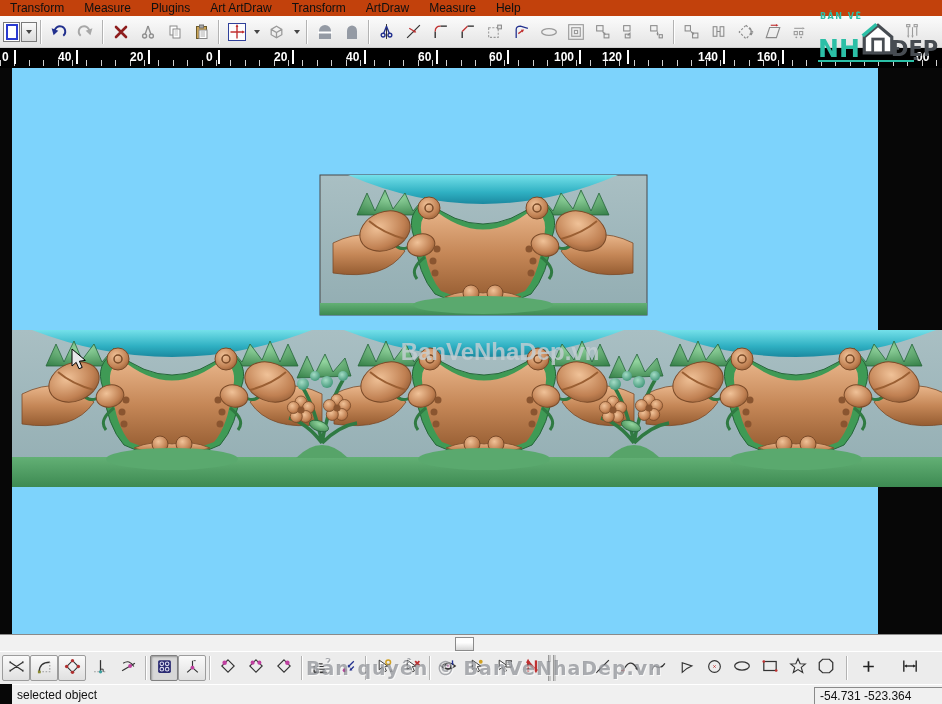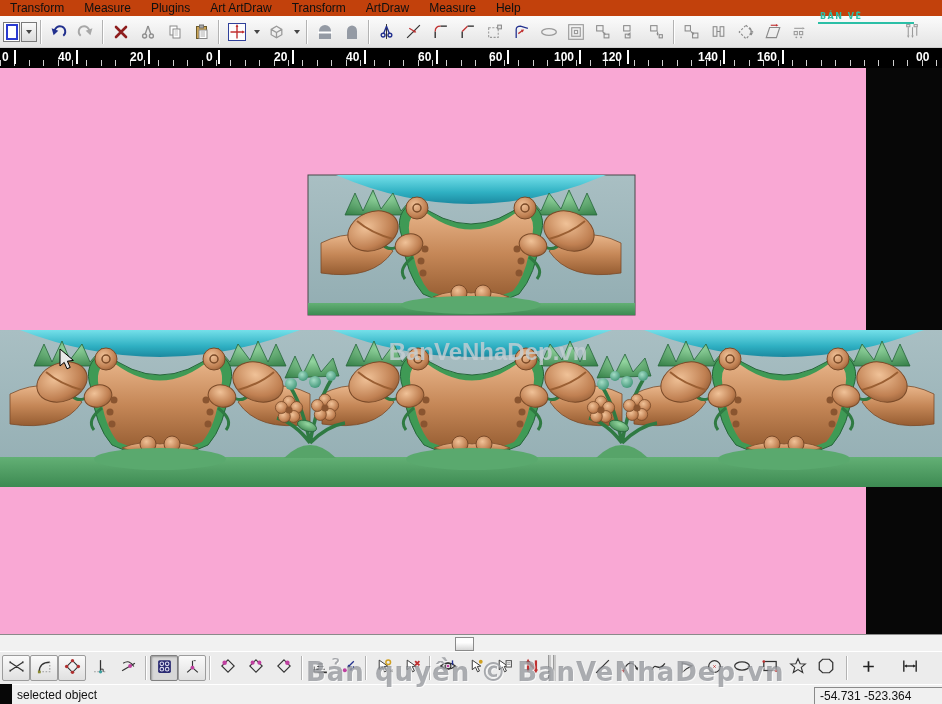--- a/index.html
+++ b/index.html
@@ -23,42 +23,42 @@
   .combo-sel{width:8px;height:12px;border:2px solid #2a3ad0;}
   .combo-arrow{width:14px;height:18px;border:1px solid #7a7a7a;margin-left:1px;background:linear-gradient(#fafafa,#dcdcdc);display:flex;align-items:center;justify-content:center;}
   
   .ruler{position:absolute;top:48px;left:0;width:942px;height:20px;background:#000;}
   .ruler-ticks{position:absolute;left:0;right:0;bottom:2px;height:6px;
                background:repeating-linear-gradient(90deg,#cfcfcf 0 1px,transparent 1px 14.4px);}
   .rlab{position:absolute;top:2px;display:flex;align-items:center;color:#fff;
         font-weight:bold;font-size:12px;}
   .rtickbar{width:2px;height:14px;background:#fff;margin-left:5px;}
   
-  .workspace{position:absolute;top:68px;left:0;width:866px;height:566px;background:#f9a8d4;}
+  .workspace{position:absolute;top:68px;left:12px;width:866px;height:566px;background:#7dd3fc;}
   
   .scrollstrip{position:absolute;top:634px;left:0;width:942px;height:17px;background:#f1f1f1;border-top:1px solid #8a8a8a;box-sizing:border-box;}
   .scroll-thumb{position:absolute;left:455px;top:2px;width:17px;height:12px;
                 background:linear-gradient(#fdfdfd 40%,#d6d6d6);border:1px solid #8a8a8a;}
   
   .toolbar2{position:absolute;top:651px;left:0;width:942px;height:33px;background:#ececec;
             border-top:1px solid #ffffff;display:flex;align-items:center;padding-left:2px;box-sizing:border-box;}
   .bbtn{width:28px;height:26px;display:flex;align-items:center;justify-content:center;flex:none;border:1px solid transparent;box-sizing:border-box;}
   .bbtn.raised{border:1px solid #9c9c9c;background:linear-gradient(#fafafa,#e0e0e0);border-radius:2px;}
   .bbtn.pressed{border:1px solid #808080;background:#d8d8d8;box-shadow:inset 1px 1px 2px rgba(0,0,0,.3);border-radius:2px;}
   .splitter{width:8px;height:26px;display:flex;justify-content:space-between;margin:0 2px;flex:none;}
   .splitter div{width:2px;height:26px;background:#c8c8c8;border-left:1px solid #9a9a9a;}
   .gap30{width:30px;flex:none;}
   
   .statusbar{position:absolute;top:684px;left:0;width:942px;height:20px;background:#f0f0f0;
              border-top:1px solid #fff;display:flex;align-items:center;font-size:12px;color:#111;
              padding-left:5px;box-sizing:border-box;margin-left:12px;}
   .coords{position:absolute;right:5px;top:2px;width:128px;height:16px;line-height:16px;
           border:1px solid;border-color:#8a8a8a #fff #fff #8a8a8a;padding-left:5px;font-size:12px;}
   
-  .wm-bottom{position:absolute;left:306px;top:657px;font-size:26px;font-weight:bold;
+  .wm-bottom{position:absolute;left:306px;top:657px;font-size:19px;font-weight:bold;
              font-family:"DejaVu Sans",sans-serif;color:rgba(105,110,116,.55);letter-spacing:1px;
              z-index:6;pointer-events:none;text-shadow:1px 1px 0 rgba(255,255,255,.65);}
   .logo{position:absolute;left:818px;top:12px;z-index:9;width:100px;font-family:"DejaVu Sans",sans-serif;}
   .logo-top{color:#2bbfa6;font-size:8px;font-weight:bold;letter-spacing:1.5px;margin-left:2px;}
   .logo-row{display:flex;align-items:flex-end;}
   .logo-nh{color:#2bbfa6;font-size:25px;font-weight:bold;line-height:.85;}
   .logo-dep{color:#474c52;font-size:21px;font-weight:bold;line-height:.9;margin-left:-5px;}
   .logo-underline{height:2px;background:#2bbfa6;margin-top:1px;width:96px;}
 </style>
 </head>
@@ -395,20 +395,31 @@
       <span>160</span>
       <span class="rtickbar"></span>
     </div>
   <div class="rlab" style="left:916px">
       <span>00</span>
     </div>
 </div>
 
 <div class="logo">
   <div class="logo-top">BẢN VẼ</div>
+  <div class="logo-row">
+    <span class="logo-nh">NH</span>
+    <span>
+      <svg width="36" height="34" viewBox="0 0 34 32">
+          <path d="M4,15 L17,4 L30,15 V30 H4 Z" fill="#fff" stroke="#474c52" stroke-width="3"></path>
+          <path d="M2.5,14 L15.5,3" stroke="#2bbfa6" stroke-width="3.2"></path>
+          <rect x="12" y="17" width="10" height="13" fill="#fff" stroke="#474c52" stroke-width="2.6"></rect>
+        </svg>
+    </span>
+    <span class="logo-dep">ĐẸP</span>
+  </div>
   <div class="logo-underline"></div>
 </div>
 
 <div class="workspace">
   <svg width="942" height="566" viewBox="0 0 942 566">
     <defs>
       <linearGradient id="gBg" x1="0" y1="0" x2="0" y2="1">
         <stop offset="0" stop-color="#a9bfc3"></stop>
           <stop offset="1" stop-color="#92adb2"></stop>
       </linearGradient>

